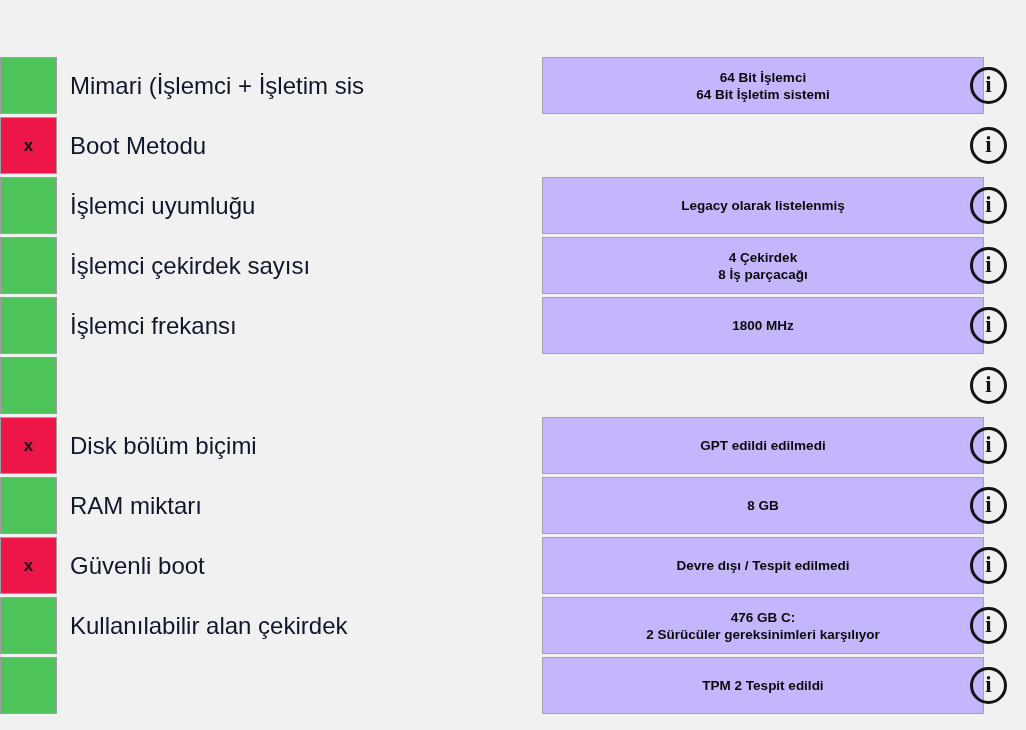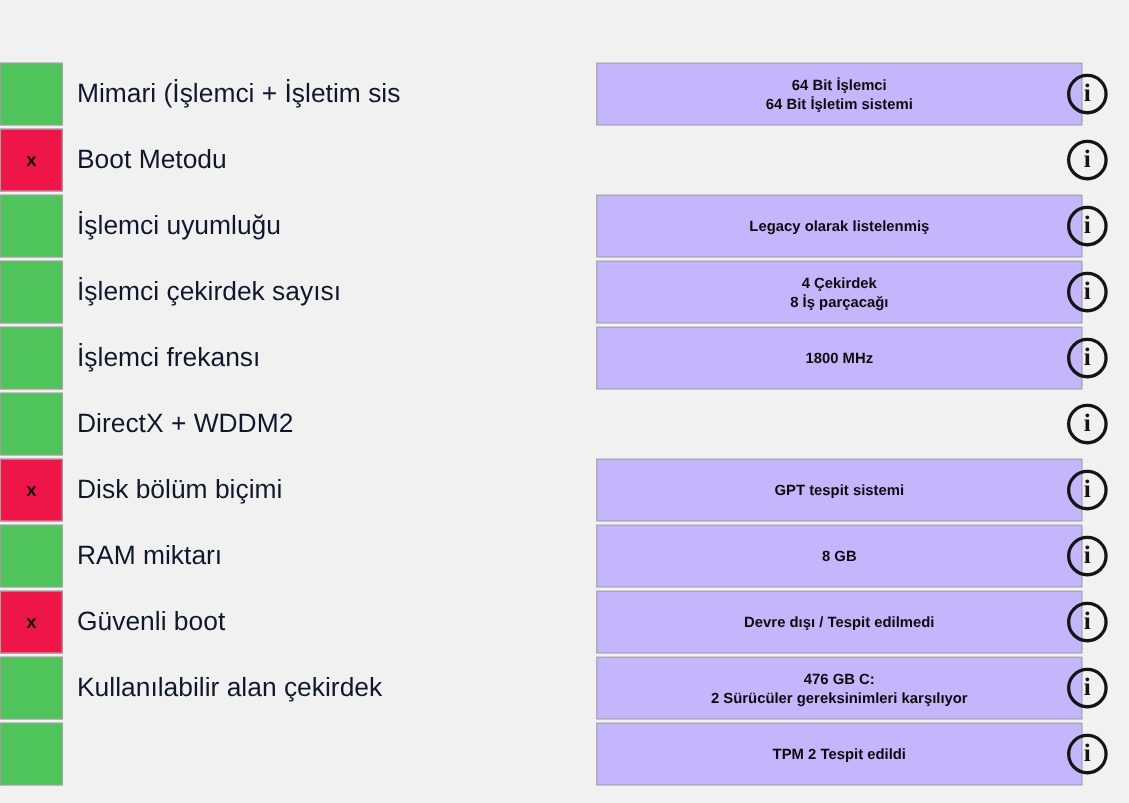--- a/index.html
+++ b/index.html
@@ -151,33 +151,32 @@
       </div>
     <div class="info-button">
       <span class="info-glyph">i</span>
     </div>
   </div>
 
   <div class="check-row">
     <div class="indicator" style="background: rgb(78, 196, 90);">
       
     </div>
-    <div class="row-label">DirectX + WDDM2</div>
     <div class="info-button">
       <span class="info-glyph">i</span>
     </div>
   </div>
 
   <div class="check-row">
     <div class="indicator" style="background: rgb(238, 21, 73);">
       <span class="fail-mark">x</span>
     </div>
     <div class="row-label">Disk bölüm biçimi</div>
     <div class="value-box">
-        <span class="value-line">GPT tespit sistemi</span>
+        <span class="value-line">GPT edildi edilmedi</span>
       </div>
     <div class="info-button">
       <span class="info-glyph">i</span>
     </div>
   </div>
 
   <div class="check-row">
     <div class="indicator" style="background: rgb(78, 196, 90);">
       
     </div>

